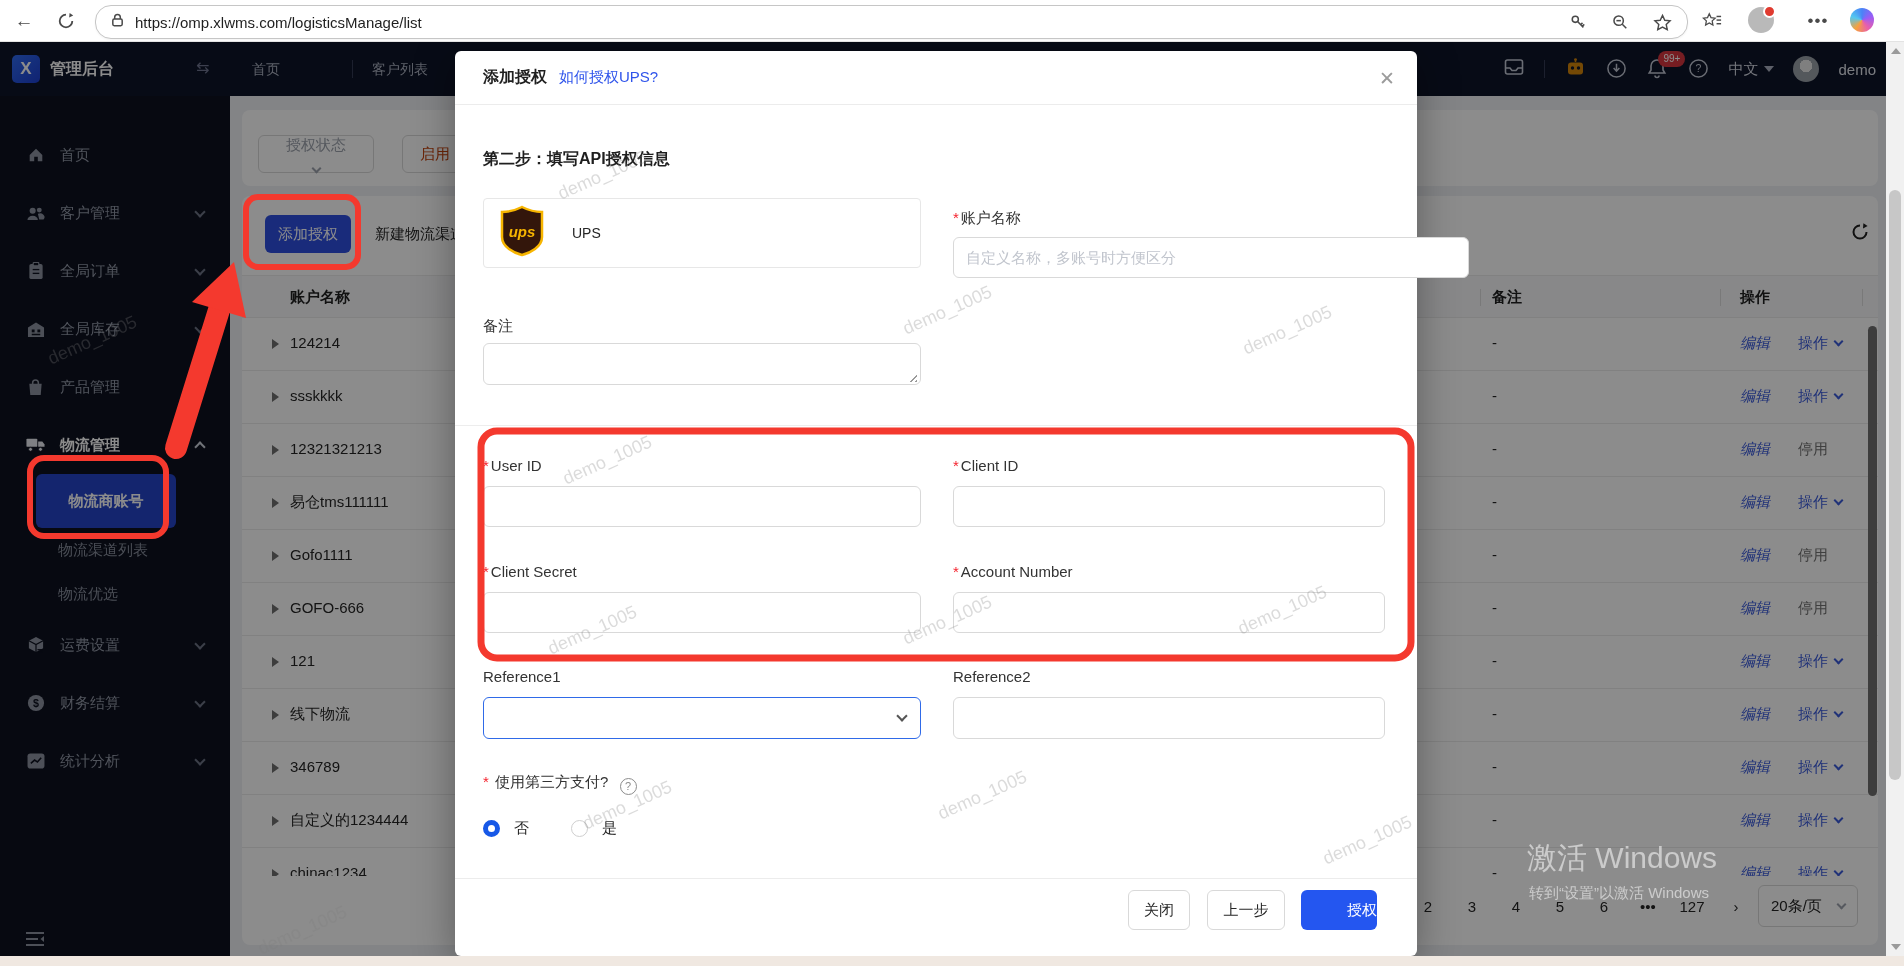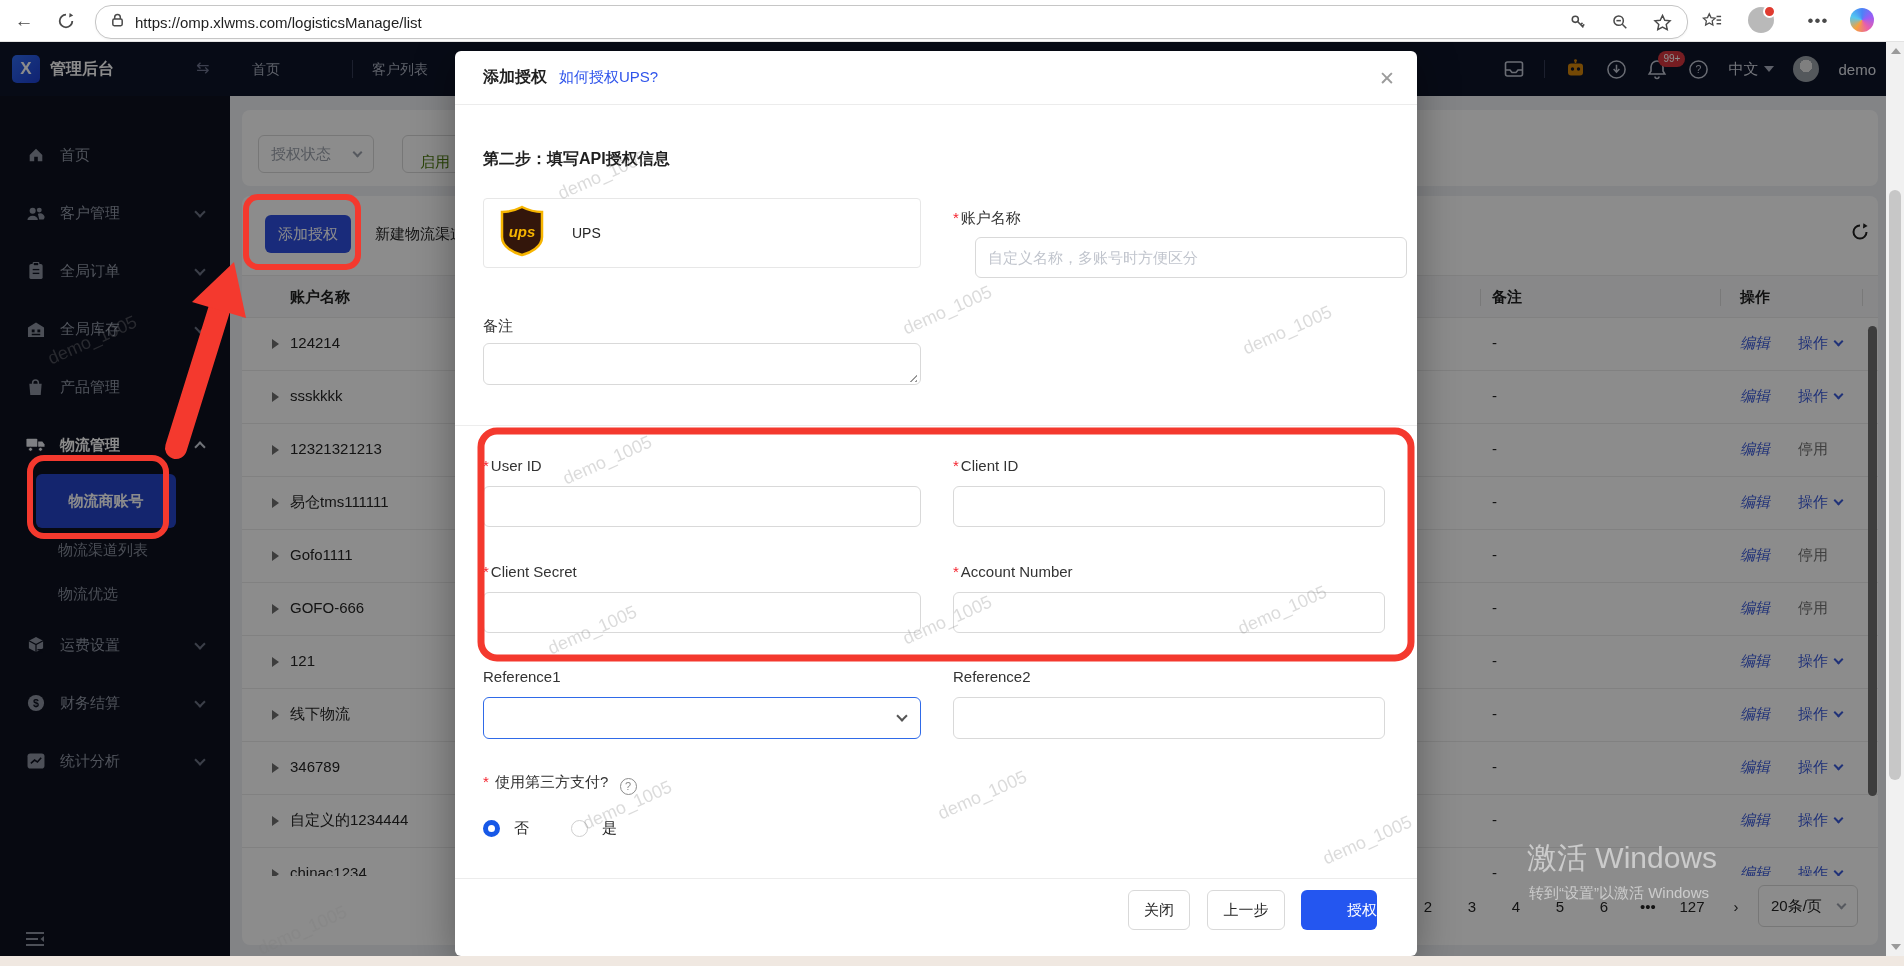--- a/index.html
+++ b/index.html
@@ -18,21 +18,21 @@
   .copilot { position:absolute; left:1850px; top:8px; width:24px; height:24px; border-radius:50%; background:conic-gradient(#4a83f7,#9b5cf6,#e960aa,#f6a23c,#53c7f0,#4a83f7); }
 
   
   .app-header { position:absolute; left:0; top:42px; width:1904px; height:54px; background:#0d1428; }
   .logo-box { position:absolute; left:12px; top:13px; width:28px; height:28px; border-radius:5px; background:linear-gradient(135deg,#2f6bf0,#1d3fd0); color:#fff; font-weight:bold; font-size:17px; display:flex; align-items:center; justify-content:center; }
   .app-title { position:absolute; left:50px; top:17px; color:#ffffff; font-size:16px; font-weight:bold; }
   .switch-ico { position:absolute; left:196px; top:16px; color:#6f7690; font-size:16px; }
   .nav-tab { position:absolute; top:19px; font-size:14px; color:#aab0bf; }
   .nav-sep { position:absolute; left:352px; top:18px; width:1px; height:18px; background:#333b55; }
   .hdr-right { position:absolute; right:28px; top:0; height:54px; display:flex; align-items:center; gap:19px; color:#c2c7d4; }
-  .hdr-ico { width:22px; height:22px; display:flex; align-items:center; justify-content:center; position:relative; }
+  .hdr-ico { width:22px; height:22px; display:flex; justify-content:center; position:relative; }
   .hdr-sep { width:1px; height:18px; background:#333b55; }
   .badge { position:absolute; top:-7px; left:12px; background:#d8363e; color:#fff; font-size:10px; line-height:10px; padding:3px 5px; border-radius:8px; white-space:nowrap; }
   .lang { display:flex; align-items:center; gap:6px; font-size:15px; color:#d4d8e2; }
   .caret-dn { width:0; height:0; border-left:5px solid transparent; border-right:5px solid transparent; border-top:6px solid #aab0bf; }
   .avatar-hdr { width:26px; height:26px; border-radius:50%; background:radial-gradient(circle at 50% 38%, #e8e8e8 0 30%, #9aa0a8 31% 100%); }
   .hdr-user { font-size:15px; color:#dfe2ea; }
 
   
   .sidebar { position:absolute; left:0; top:96px; width:230px; height:870px; background:#0d111f; padding-top:30px; }
   .sb-item { display:flex; align-items:center; color:#9298a7; font-size:15px; position:relative; }
@@ -45,21 +45,21 @@
   .chev { width:8px; height:8px; border-right:2px solid #6d7386; border-bottom:2px solid #6d7386; position:absolute; right:26px; }
   .chev.down { transform:rotate(45deg); top:24px; }
   .chev.up { transform:rotate(-135deg); top:27px; border-color:#cdd1dc; }
   .collapse-ico { position:absolute; left:24px; bottom:14px; color:#8d93a1; }
 
   
   .content { position:absolute; left:230px; top:96px; width:1674px; height:870px; background:#eef0f4; }
   .toolbar-card { position:absolute; left:12px; top:14px; width:1636px; height:76px; background:#ffffff; border-radius:8px; }
   .sel { border:1px solid #d9d9d9; border-radius:6px; background:#fff; display:flex; align-items:center; font-size:15px; color:#9da3ad; padding:0 12px; justify-content:space-between; }
   .sel .chev2 { width:7px; height:7px; border-right:2px solid #9da3ad; border-bottom:2px solid #9da3ad; transform:rotate(45deg); margin-top:-3px; }
-  .btn-plain { border:1px solid #d9d9d9; border-radius:6px; background:#fff; font-size:15px; color:#4d7c0f; display:flex; align-items:flex-end; justify-content:center; }
+  .btn-plain { border:1px solid #d9d9d9; border-radius:6px; background:#fff; font-size:15px; color:#c2410c; display:flex; align-items:center; justify-content:center; }
   .table-card { position:absolute; left:12px; top:100px; width:1636px; height:749px; background:#ffffff; border-radius:8px; overflow:hidden; }
   .btn-primary { background:#2e4fe0; color:#fff; border:none; border-radius:6px; font-size:15px; display:flex; align-items:center; justify-content:center; }
   .text-btn { font-size:15px; color:#262626; }
   .tbl-head { position:absolute; left:0; top:79px; width:1636px; height:43px; background:#f7f8fa; border-top:1px solid #ebebeb; border-bottom:1px solid #ebebeb; font-size:15px; font-weight:bold; color:#1f1f1f; }
   .col-sep { position:absolute; top:13px; width:1px; height:17px; background:#dcdcdc; }
   .rows { position:absolute; left:0; top:122px; width:1636px; height:558px; overflow:hidden; }
   .t-row { position:relative; height:53px; border-bottom:1px solid #ececec; font-size:15px; color:#262626; }
   .r-caret { position:absolute; left:30px; top:21px; width:0; height:0; border-top:5px solid transparent; border-bottom:5px solid transparent; border-left:7px solid #6f6f6f; }
   .r-name { position:absolute; left:48px; top:16px; }
   .r-remark { position:absolute; left:1250px; top:16px; }
@@ -352,21 +352,21 @@
           <line x1="2" y1="3" x2="20" y2="3" stroke="#8d93a1" stroke-width="2"></line>
           <line x1="2" y1="9" x2="14" y2="9" stroke="#8d93a1" stroke-width="2"></line>
           <line x1="2" y1="15" x2="20" y2="15" stroke="#8d93a1" stroke-width="2"></line>
           <path d="M20 6 L16.5 9 L20 12 Z" fill="#8d93a1"></path>
         </svg>
     </div>
   </div>
 
   <div class="content">
     <div class="toolbar-card">
-      <div class="sel" style="position:absolute;left:16px;top:25px;width:116px;height:38px;">
+      <div class="sel" style="position:absolute;left:16px;top:25px;width:116px;height:38px;flex-direction:column;">
         <span>授权状态</span>
         <span class="chev2"></span>
       </div>
       <div class="btn-plain" style="position:absolute;left:160px;top:25px;width:66px;height:38px;">
         <span>启用</span>
       </div>
     </div>
 
     <div class="table-card">
       <div class="btn-primary" style="position:absolute;left:23px;top:19px;width:86px;height:38px;">
@@ -565,21 +565,21 @@
       <span style="margin-left:16px;">
         <svg width="44" height="52" viewBox="0 0 44 52">
           <path d="M22 2 C14 6 6 7 2 7 V32 C2 42 14 48 22 50 C30 48 42 42 42 32 V7 C38 7 30 6 22 2 Z" fill="#33160b" stroke="#f7b500" stroke-width="2.5"></path>
           <text x="22" y="32" font-size="15" font-weight="bold" font-style="italic" fill="#f7b500" text-anchor="middle" font-family="Liberation Sans, sans-serif">ups</text>
         </svg>
       </span>
       <span class="ups-label">UPS</span>
     </div>
 
     <div class="f-label req" style="left:498px;top:158px;">账户名称</div>
-    <input class="inp" style="left: 520px; top: 186px; width: 432px; height: 41px;" placeholder="自定义名称，多账号时方便区分">
+    <input class="inp" style="left: 498px; top: 186px; width: 516px; height: 41px;" placeholder="自定义名称，多账号时方便区分">
 
     <div class="f-label" style="left:28px;top:266px;">备注</div>
     <textarea class="inp" style="left: 28px; top: 292px; width: 438px; height: 42px; resize: none;"></textarea>
     <span class="resize-h" style="left:452px;top:321px;"></span>
 
     <div class="m-divider"></div>
 
     <div class="f-label req" style="left:28px;top:406px;">User ID</div>
     <input class="inp" style="left: 28px; top: 435px; width: 438px; height: 41px;">
     <div class="f-label req" style="left:498px;top:406px;">Client ID</div>

